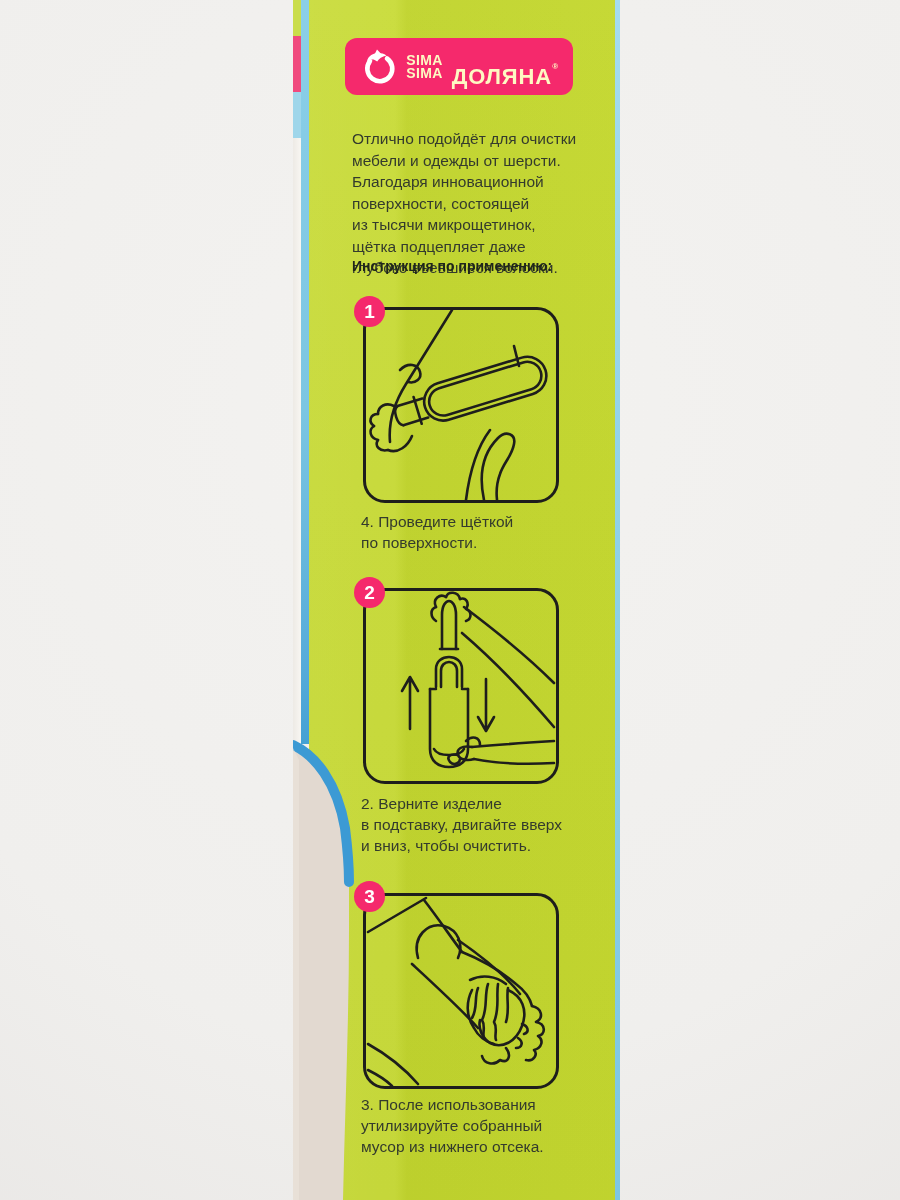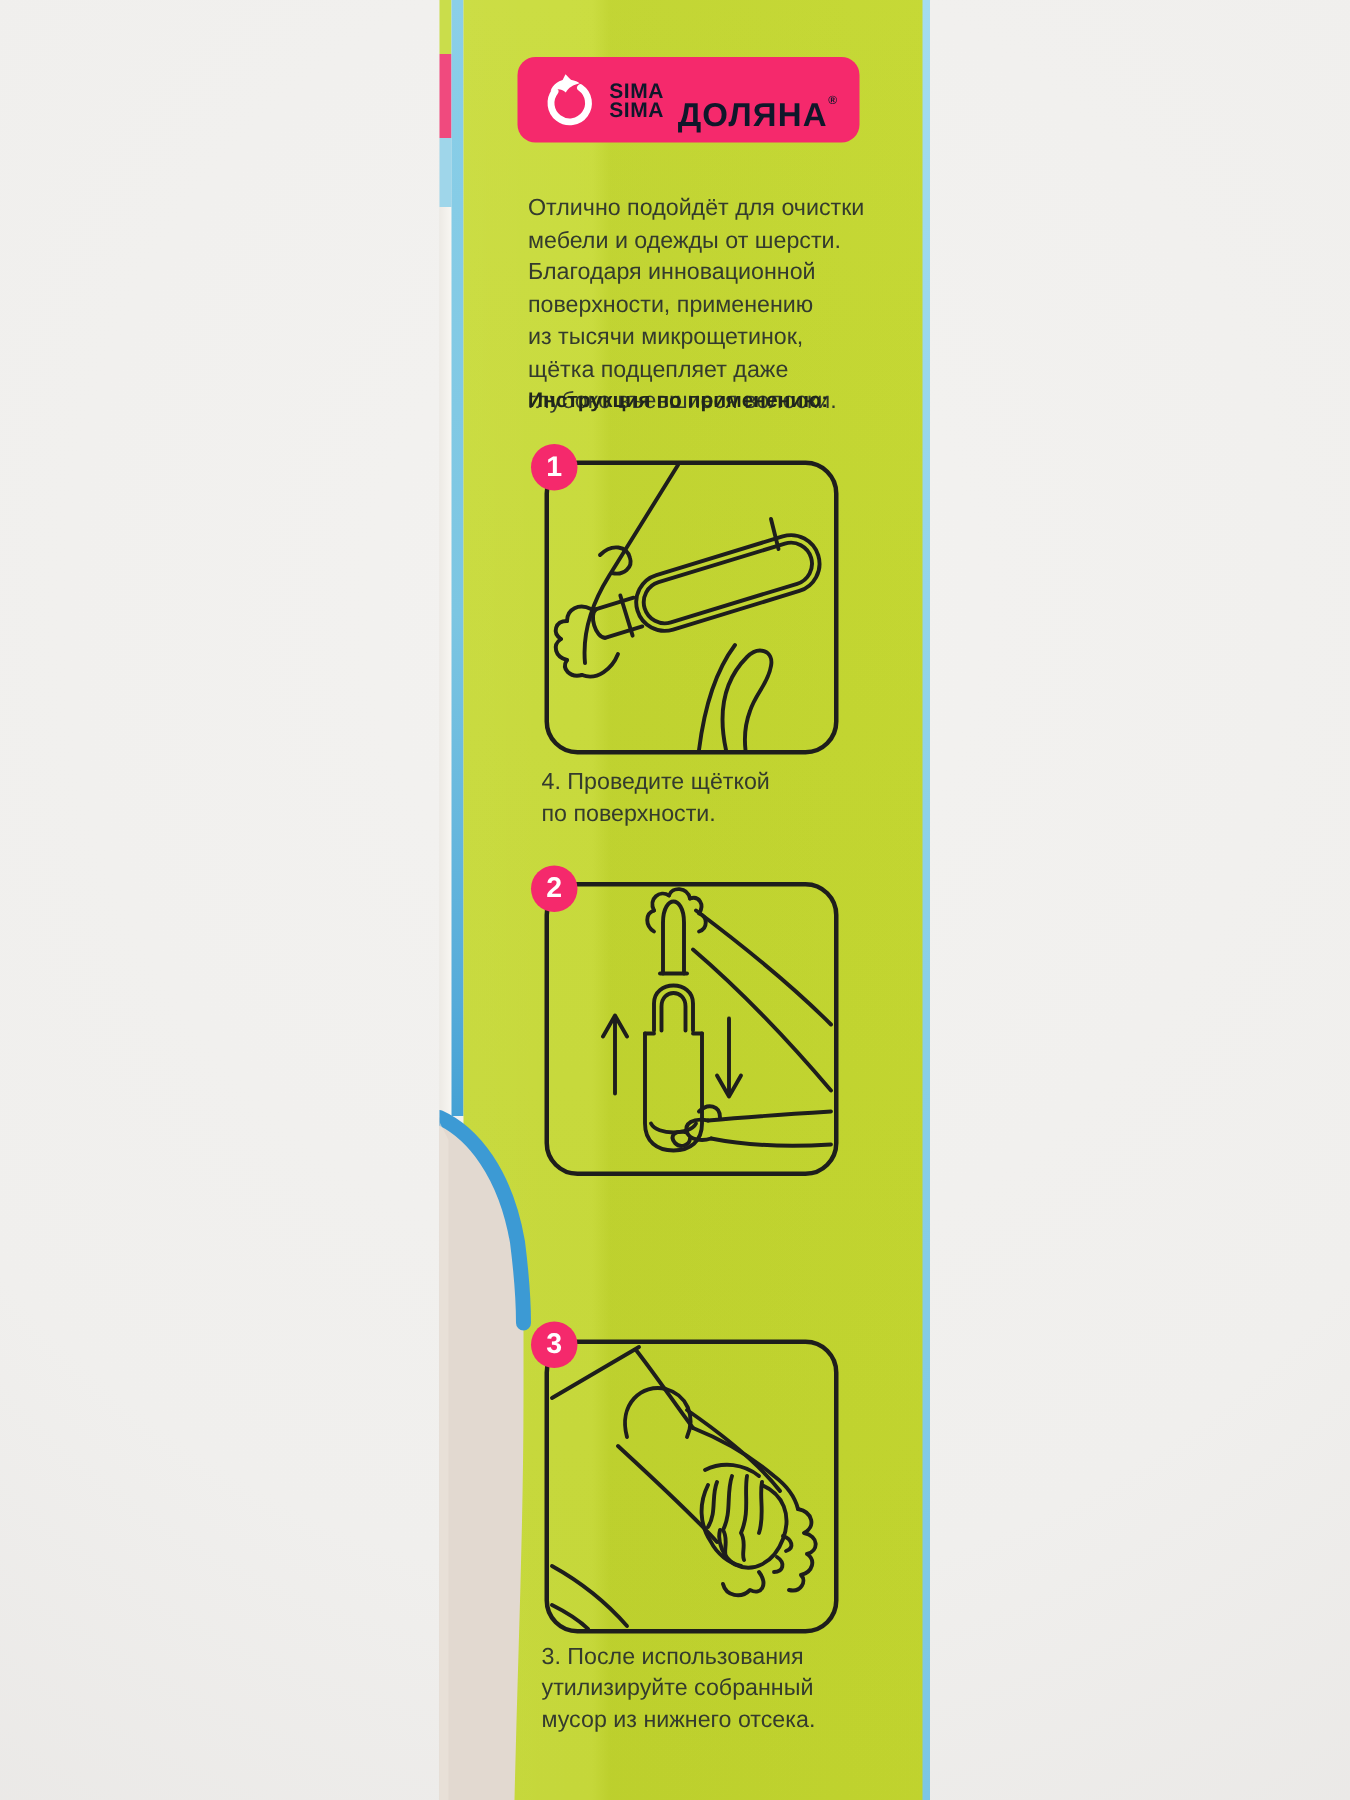--- a/index.html
+++ b/index.html
@@ -33,21 +33,21 @@
   
   .panel{position:absolute;left:16px;top:0;width:306px;height:1200px;
     background:linear-gradient(180deg,#c8db37 0%,#c5d832 40%,#c2d52f 100%);}
   .panel::after{content:"";position:absolute;inset:0;pointer-events:none;
     background:linear-gradient(90deg,rgba(255,255,255,0.07) 0%,rgba(255,255,255,0.05) 28%,rgba(90,104,8,0.05) 32%,rgba(90,104,8,0.02) 100%);}
   
   .curve-svg{position:absolute;left:0;top:700px;width:70px;height:500px;z-index:5;}
   
   .banner{position:absolute;left:36px;top:38px;width:228px;height:57px;
     background:#f5296c;border-radius:12px;display:flex;align-items:center;
-    justify-content:center;gap:9px;color:#0f172a;z-index:2;}
+    justify-content:center;gap:9px;color:#fef9c3;z-index:2;}
   .logo-mark{width:36px;height:36px;flex:0 0 auto;}
   .sima{display:flex;flex-direction:column;justify-content:center;
     font-weight:bold;font-size:14px;line-height:13px;letter-spacing:0.4px;}
   .dolyana{position:relative;font-weight:bold;font-size:22px;letter-spacing:0.8px;padding-right:5px;margin-top:20px;}
   .reg{position:absolute;top:-2px;right:-2px;font-size:8px;font-weight:bold;}
   
   .desc{position:absolute;left:43px;top:128px;width:250px;
     font-size:15.5px;line-height:21.5px;font-weight:400;color:#343b2d;z-index:2;}
   .heading{position:absolute;left:43px;top:258px;width:260px;
     font-size:14px;font-weight:bold;color:#20261b;z-index:2;}
@@ -97,21 +97,21 @@
         <div class="dolyana">
           <span>ДОЛЯНА</span>
           <span class="reg">®</span>
         </div>
       </div>
 
       <div class="desc">
         <div>Отлично подойдёт для очистки</div>
         <div>мебели и одежды от шерсти.</div>
         <div>Благодаря инновационной</div>
-        <div>поверхности, применению</div>
+        <div>поверхности, состоящей</div>
         <div>из тысячи микрощетинок,</div>
         <div>щётка подцепляет даже</div>
         <div>глубоко въевшиеся волоски.</div>
       </div>
 
       <div class="heading">Инструкция по применению:</div>
 
       <div class="badge badge1">1</div>
       <div class="step-box box1">
         <svg viewBox="0 0 190 190">
@@ -162,20 +162,25 @@
             <path d="M44,138 L44,88 M36,100 L44,86 L52,100"></path>
             <path d="M120,88 L120,138 M112,126 L120,140 L128,126"></path>
             <path d="M188,150 C156,152 128,154 106,156"></path>
             <path d="M188,172 C154,174 128,172 108,168"></path>
             <path d="M106,156 C96,154 90,158 92,164 C94,169 102,170 108,168"></path>
             <path d="M100,150 C106,144 114,146 114,154"></path>
             <path d="M92,164 C84,162 80,166 84,171 C88,175 94,172 94,168"></path>
           </g>
         </svg>
       </div>
+      <div class="caption cap2">
+        <div>2. Верните изделие</div>
+        <div>в подставку, двигайте вверх</div>
+        <div>и вниз, чтобы очистить.</div>
+      </div>
 
       <div class="badge badge3">3</div>
       <div class="step-box box3">
         <svg viewBox="0 0 190 190">
           <g class="line-art">
             <path d="M2,36 L60,2"></path>
             <path d="M52,62 C46,40 62,26 78,30 C92,34 98,48 92,62"></path>
             <path d="M92,44 C118,62 140,80 154,98"></path>
             <path d="M46,68 C72,92 96,114 112,132"></path>
             <path d="M58,4 C72,22 84,40 96,56"></path>

